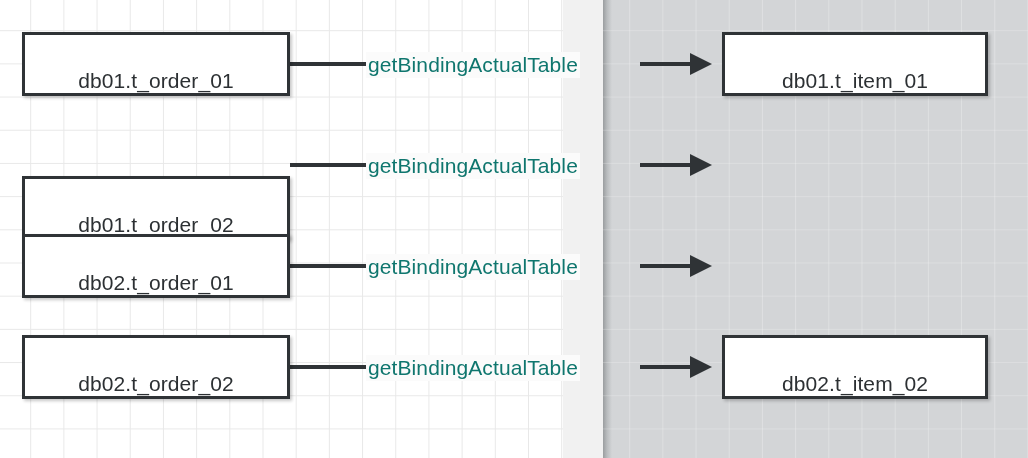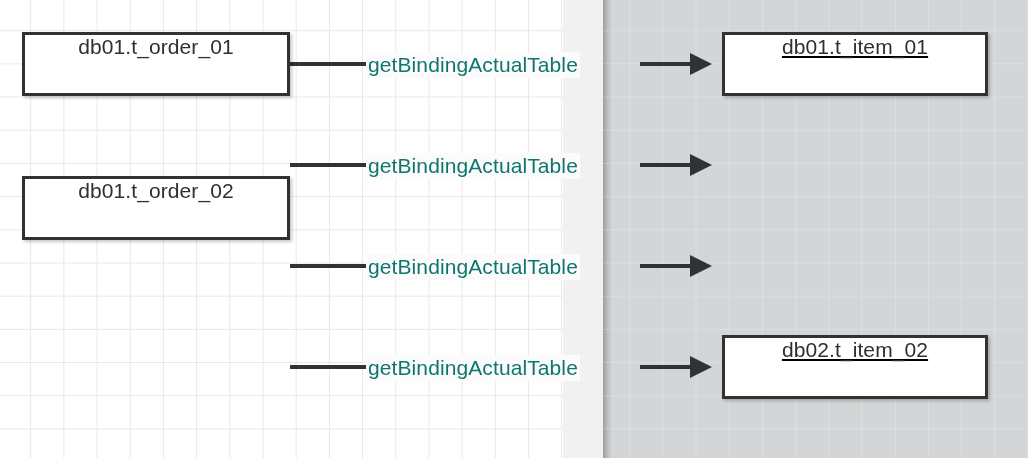--- a/index.html
+++ b/index.html
@@ -75,34 +75,34 @@
     opacity: .7;
   }
 
   
   .node {
     position: absolute;
     box-sizing: border-box;
     background: #ffffff;
     border: 3px solid #2f3336;
     display: flex;
-    align-items: flex-start;
+    align-items: flex-end;
     justify-content: center;
     box-shadow: 2px 2px 3px rgba(0,0,0,0.22);
     z-index: 4;
   }
   .node-label {
     font-size: 21px;
     color: #2c3033;
     letter-spacing: .1px;
     white-space: nowrap;
   }
 
   .node.src { left: 22px; width: 268px; height: 64px; }
-  .node.dst { left: 722px; width: 266px; height: 64px; text-decoration: underline; }
+  .node.dst { left: 722px; width: 266px; height: 64px; }
 
   .row1 { top: 32px; }
   .row2 { top: 133px; margin-top: 43px; }
   .row3 { top: 234px; }
   .row4 { top: 335px; }
 
   
   .edge {
     position: absolute;
     height: 4px;
@@ -170,25 +170,31 @@
   </div>
 
   <div class="node src row2">
     <span class="node-label">db01.t_order_02</span>
   </div>
   <div class="edge seg-a e-row2"></div>
   <div class="edge-label lbl-row2">getBindingActualTable</div>
   <div class="edge seg-b e-row2"></div>
   <div class="arrow-head ah-row2"></div>
 
+  <div class="node src row3">
+    <span class="node-label">db02.t_order_01</span>
+  </div>
   <div class="edge seg-a e-row3"></div>
   <div class="edge-label lbl-row3">getBindingActualTable</div>
   <div class="edge seg-b e-row3"></div>
   <div class="arrow-head ah-row3"></div>
 
+  <div class="node src row4">
+    <span class="node-label">db02.t_order_02</span>
+  </div>
   <div class="edge seg-a e-row4"></div>
   <div class="edge-label lbl-row4">getBindingActualTable</div>
   <div class="edge seg-b e-row4"></div>
   <div class="arrow-head ah-row4"></div>
   <div class="node dst row4">
     <span class="node-label">db02.t_item_02</span>
   </div>
 
 </div>
 

